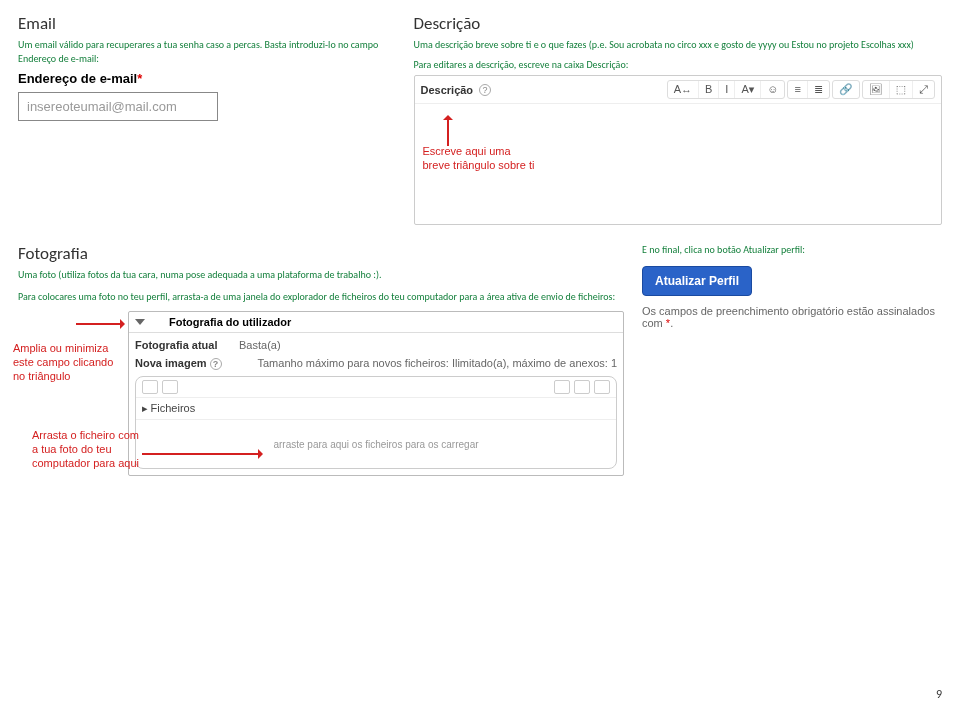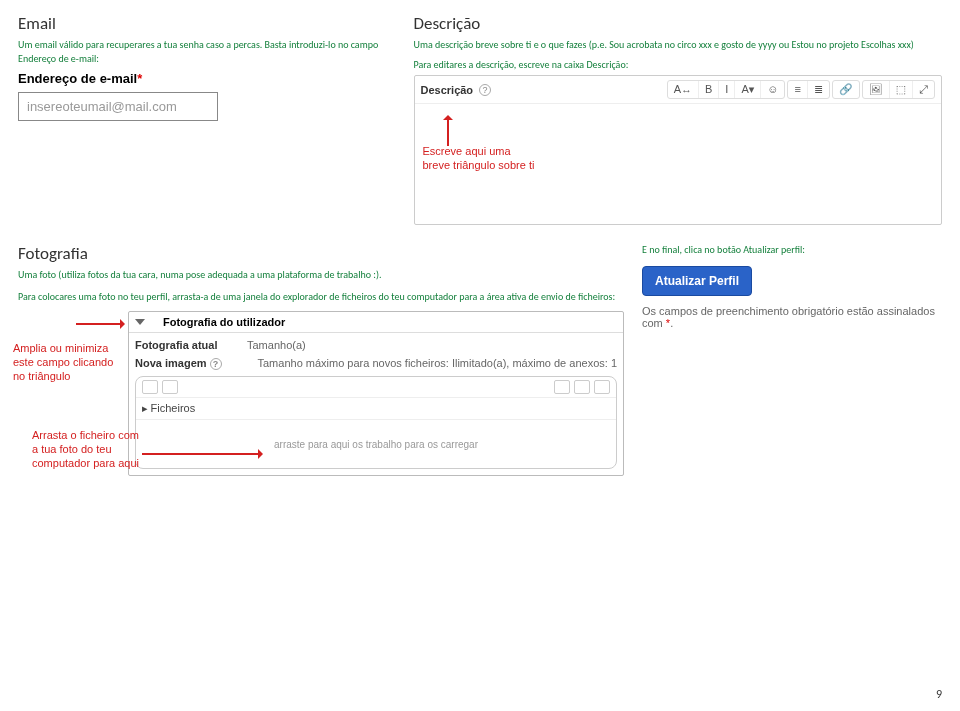--- a/index.html
+++ b/index.html
@@ -23,24 +23,24 @@
 .edit-area{height:120px;padding:8px;position:relative}
 .callout-red{color:#d42020;font:11px Arial;line-height:1.3}
 .arrow-up{position:absolute;width:2px;height:30px;background:#d42020;top:-28px;left:24px}
 .arrow-up::before{content:"";position:absolute;top:-6px;left:-4px;border:5px solid transparent;border-bottom-color:#d42020}
 .mid{margin-top:18px;display:flex;gap:18px}
 .colL{flex:1}
 .colR{width:300px}
 .btn-blue{background:#2a63c8;color:#fff;font:bold 12px Arial;padding:7px 12px;border-radius:4px;border:1px solid #1a4aa0;display:inline-block}
 .small{font:11px Arial;color:#666}
 .photo-block{border:1px solid #bbb;border-radius:2px;margin-top:6px}
-.photo-head{display:flex;align-items:center;gap:18px;padding:4px 6px;border-bottom:1px solid #ddd;font:11px Arial}
+.photo-head{display:flex;align-items:center;gap:24px;padding:4px 6px;border-bottom:1px solid #ddd;font:11px Arial}
 .tri{width:0;height:0;border-left:5px solid transparent;border-right:5px solid transparent;border-top:6px solid #666}
 .photo-body{padding:6px}
-.row{display:flex;gap:22px;font:11px Arial;margin-bottom:6px}
+.row{display:flex;gap:14px;font:11px Arial;margin-bottom:6px}
 .row .l{width:90px;color:#333;font-weight:bold}
 .row .r{flex:1;color:#666}
 .file-ui{border:1px solid #ccc;border-radius:8px;margin-top:4px}
 .file-bar{display:flex;justify-content:space-between;align-items:center;padding:3px 6px;border-bottom:1px solid #eee}
 .file-ico{display:flex;gap:4px}
 .tiny-ic{width:16px;height:14px;border:1px solid #ccc;border-radius:2px}
 .file-row{padding:4px 6px;border-bottom:1px solid #eee;font:11px Arial;color:#444}
 .file-drop{height:48px;display:flex;align-items:center;justify-content:center;font:10px Arial;color:#999}
 .callout-box{position:absolute;font:11px Arial;color:#d42020;line-height:1.25;max-width:110px}
 .arrow{position:absolute;background:#d42020}
@@ -109,40 +109,40 @@
 
   <div style="position:relative;margin-left:110px;margin-top:8px">
    <div class="photo-block">
     <div class="photo-head">
      <div class="tri"></div>
      <span style="font-weight:bold">Fotografia do utilizador</span>
     </div>
     <div class="photo-body">
      <div class="row">
                 <div class="l">Fotografia atual</div>
-                <div class="r">Tamanho(a)</div>
+                <div class="r">Basta(a)</div>
               </div>
      <div class="row">
       <div class="l"><span>Nova imagem</span> <span class="qm">?</span></div>
       <div class="r" style="text-align:right">Tamanho máximo para novos ficheiros: Ilimitado(a), máximo de anexos: 1</div>
      </div>
      <div class="file-ui">
       <div class="file-bar">
        <div class="file-ico">
                     <div class="tiny-ic"></div>
                     <div class="tiny-ic"></div>
                   </div>
        <div class="file-ico">
                     <div class="tiny-ic"></div>
                     <div class="tiny-ic"></div>
                     <div class="tiny-ic"></div>
                   </div>
       </div>
       <div class="file-row">▸ <span>Ficheiros</span></div>
-      <div class="file-drop">arraste para aqui os trabalho para os carregar</div>
+      <div class="file-drop">arraste para aqui os ficheiros para os carregar</div>
      </div>
     </div>
    </div>
 
    <div class="callout-box" style="left:-115px;top:31px">Amplia ou minimiza este campo clicando no triângulo</div>
    <div class="arrow arrow-h" style="left:-52px;top:12px;width:48px"></div>
 
    <div class="callout-box" style="left:-96px;top:118px">Arrasta o ficheiro com a tua foto do teu computador para aqui</div>
    <div class="arrow arrow-h" style="left:14px;top:142px;width:120px"></div>
   </div>

